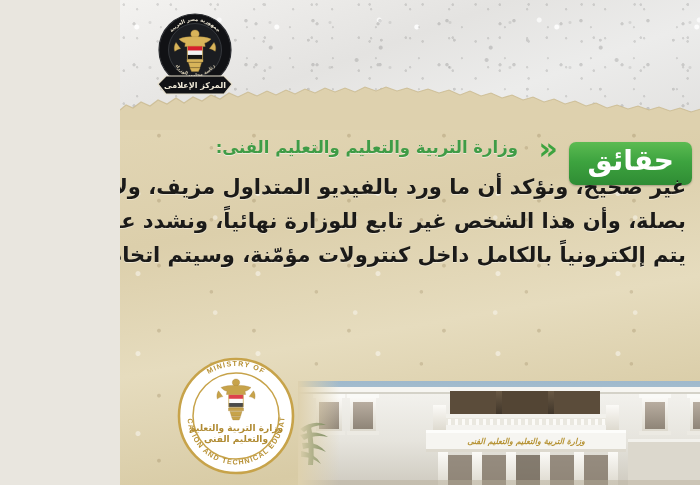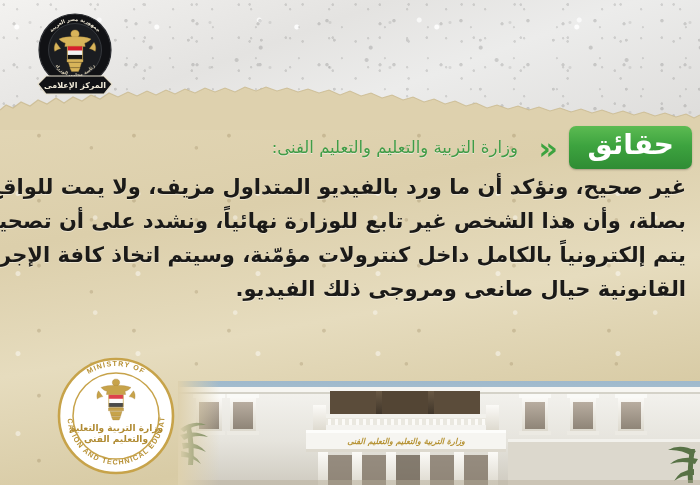--- a/index.html
+++ b/index.html
@@ -3,21 +3,21 @@
 <meta charset="utf-8">
 <title>infographic</title>
 <style>
   html,body{margin:0;padding:0;}
   body{
     width:700px;height:485px;overflow:hidden;
     font-family:"DejaVu Sans","Liberation Sans",sans-serif;
     background:#e9e6df;
   }
   #poster{
-    position:relative;width:700px;height:485px;overflow:hidden;
+    position:relative;width:580px;height:485px;overflow:hidden;
     background:#fef9c3;
   }
 
   
   .top-section{
     position:absolute;left:0;top:0;width:700px;height:120px;
     background:
       radial-gradient(circle at 12% 30%, rgba(255,255,255,.85) 0 2px, rgba(0,0,0,0) 3px),
       radial-gradient(circle at 37% 68%, rgba(120,120,120,.30) 0 1.5px, rgba(0,0,0,0) 2.5px),
       radial-gradient(circle at 62% 20%, rgba(255,255,255,.7) 0 2px, rgba(0,0,0,0) 3px),
@@ -94,32 +94,32 @@
   }
 
   
   .cabinet-logo{
     position:absolute;left:26px;top:6px;width:98px;height:98px;z-index:7;
   }
   .cabinet-logo svg{display:block;}
 
   
   .facts-badge{
-    position:absolute;right:8px;top:126px;z-index:6;
+    position:absolute;right:8px;top:142px;z-index:6;
     background:linear-gradient(180deg,#5cbb52 0%,#3da33f 46%,#2f8c34 100%);
     color:#fff;border-radius:7px;
     padding:2px 18px 7px 18px;
     font-size:28px;font-weight:bold;line-height:1.2;
     box-shadow:0 1px 2px rgba(0,0,0,.25);
     white-space:nowrap;
   }
   .chev-green{right:142px;top:134px;color:#3da33f;font-size:30px;z-index:6;}
   .ministry-name{
     position:absolute;right:182px;top:138px;z-index:6;
-    color:#3f9c46;font-size:16.5px;font-weight:normal;
+    color:#3f9c46;font-size:16.5px;font-weight:bold;
     text-align:right;white-space:nowrap;
     text-shadow:0 1px 0 rgba(255,255,255,.5);
   }
 
   
   .body-text{
     position:absolute;right:14px;top:170px;width:672px;z-index:6;
     text-align:right;color:#1b1a18;
     font-size:21px;font-weight:bold;line-height:1.62;
     text-shadow:0 1px 0 rgba(255,255,255,.42);
@@ -233,21 +233,20 @@
   </div>
 
   <div class="facts-badge">حقائق</div>
   <div class="chev chev-green">«</div>
   <div class="ministry-name">وزارة التربية والتعليم والتعليم الفنى:</div>
 
   <div class="body-text">
     <span class="ln">غير صحيح، ونؤكد أن ما ورد بالفيديو المتداول مزيف، ولا يمت للواقع</span>
     <span class="ln">بصلة، وأن هذا الشخص غير تابع للوزارة نهائياً، ونشدد على أن تصحيح</span>
     <span class="ln">يتم إلكترونياً بالكامل داخل كنترولات مؤمّنة، وسيتم اتخاذ كافة الإجراءات</span>
-    <span class="ln">القانونية حيال صانعى ومروجى ذلك الفيديو.</span>
   </div>
 
   <div class="building-photo">
     <svg width="522" height="104" viewBox="0 0 522 104" xmlns="http://www.w3.org/2000/svg">
       <defs>
         <linearGradient id="skyG" x1="0" y1="0" x2="0" y2="1">
           <stop offset="0" stop-color="#9fb9cc"></stop>
             <stop offset="1" stop-color="#d8e2e7"></stop>
         </linearGradient>
         <linearGradient id="wallG" x1="0" y1="0" x2="0" y2="1">

